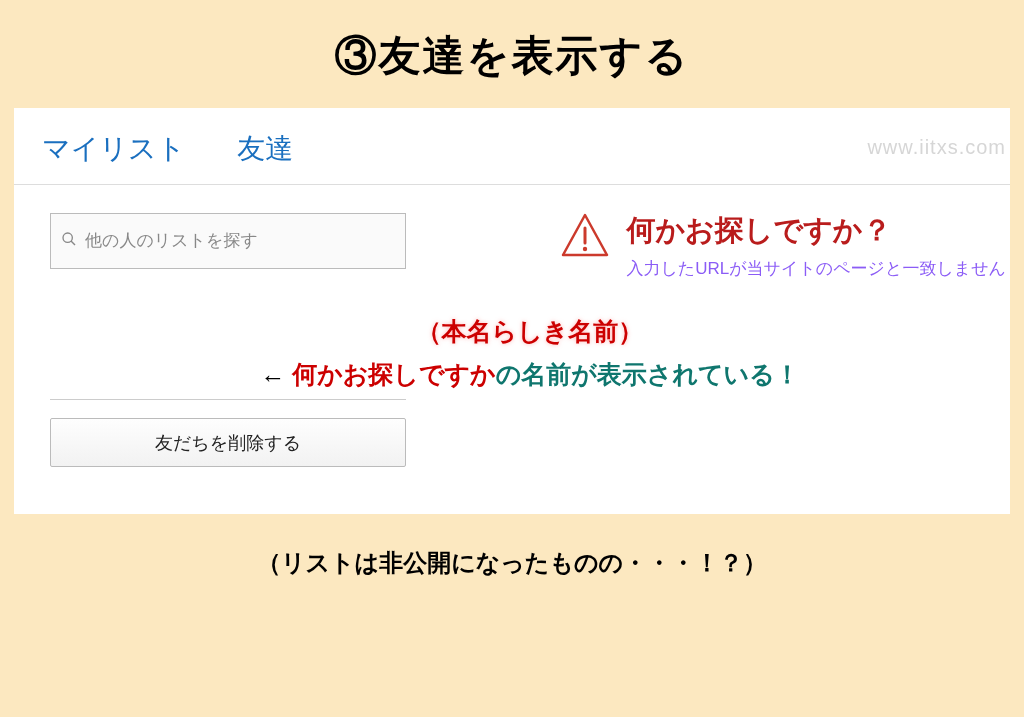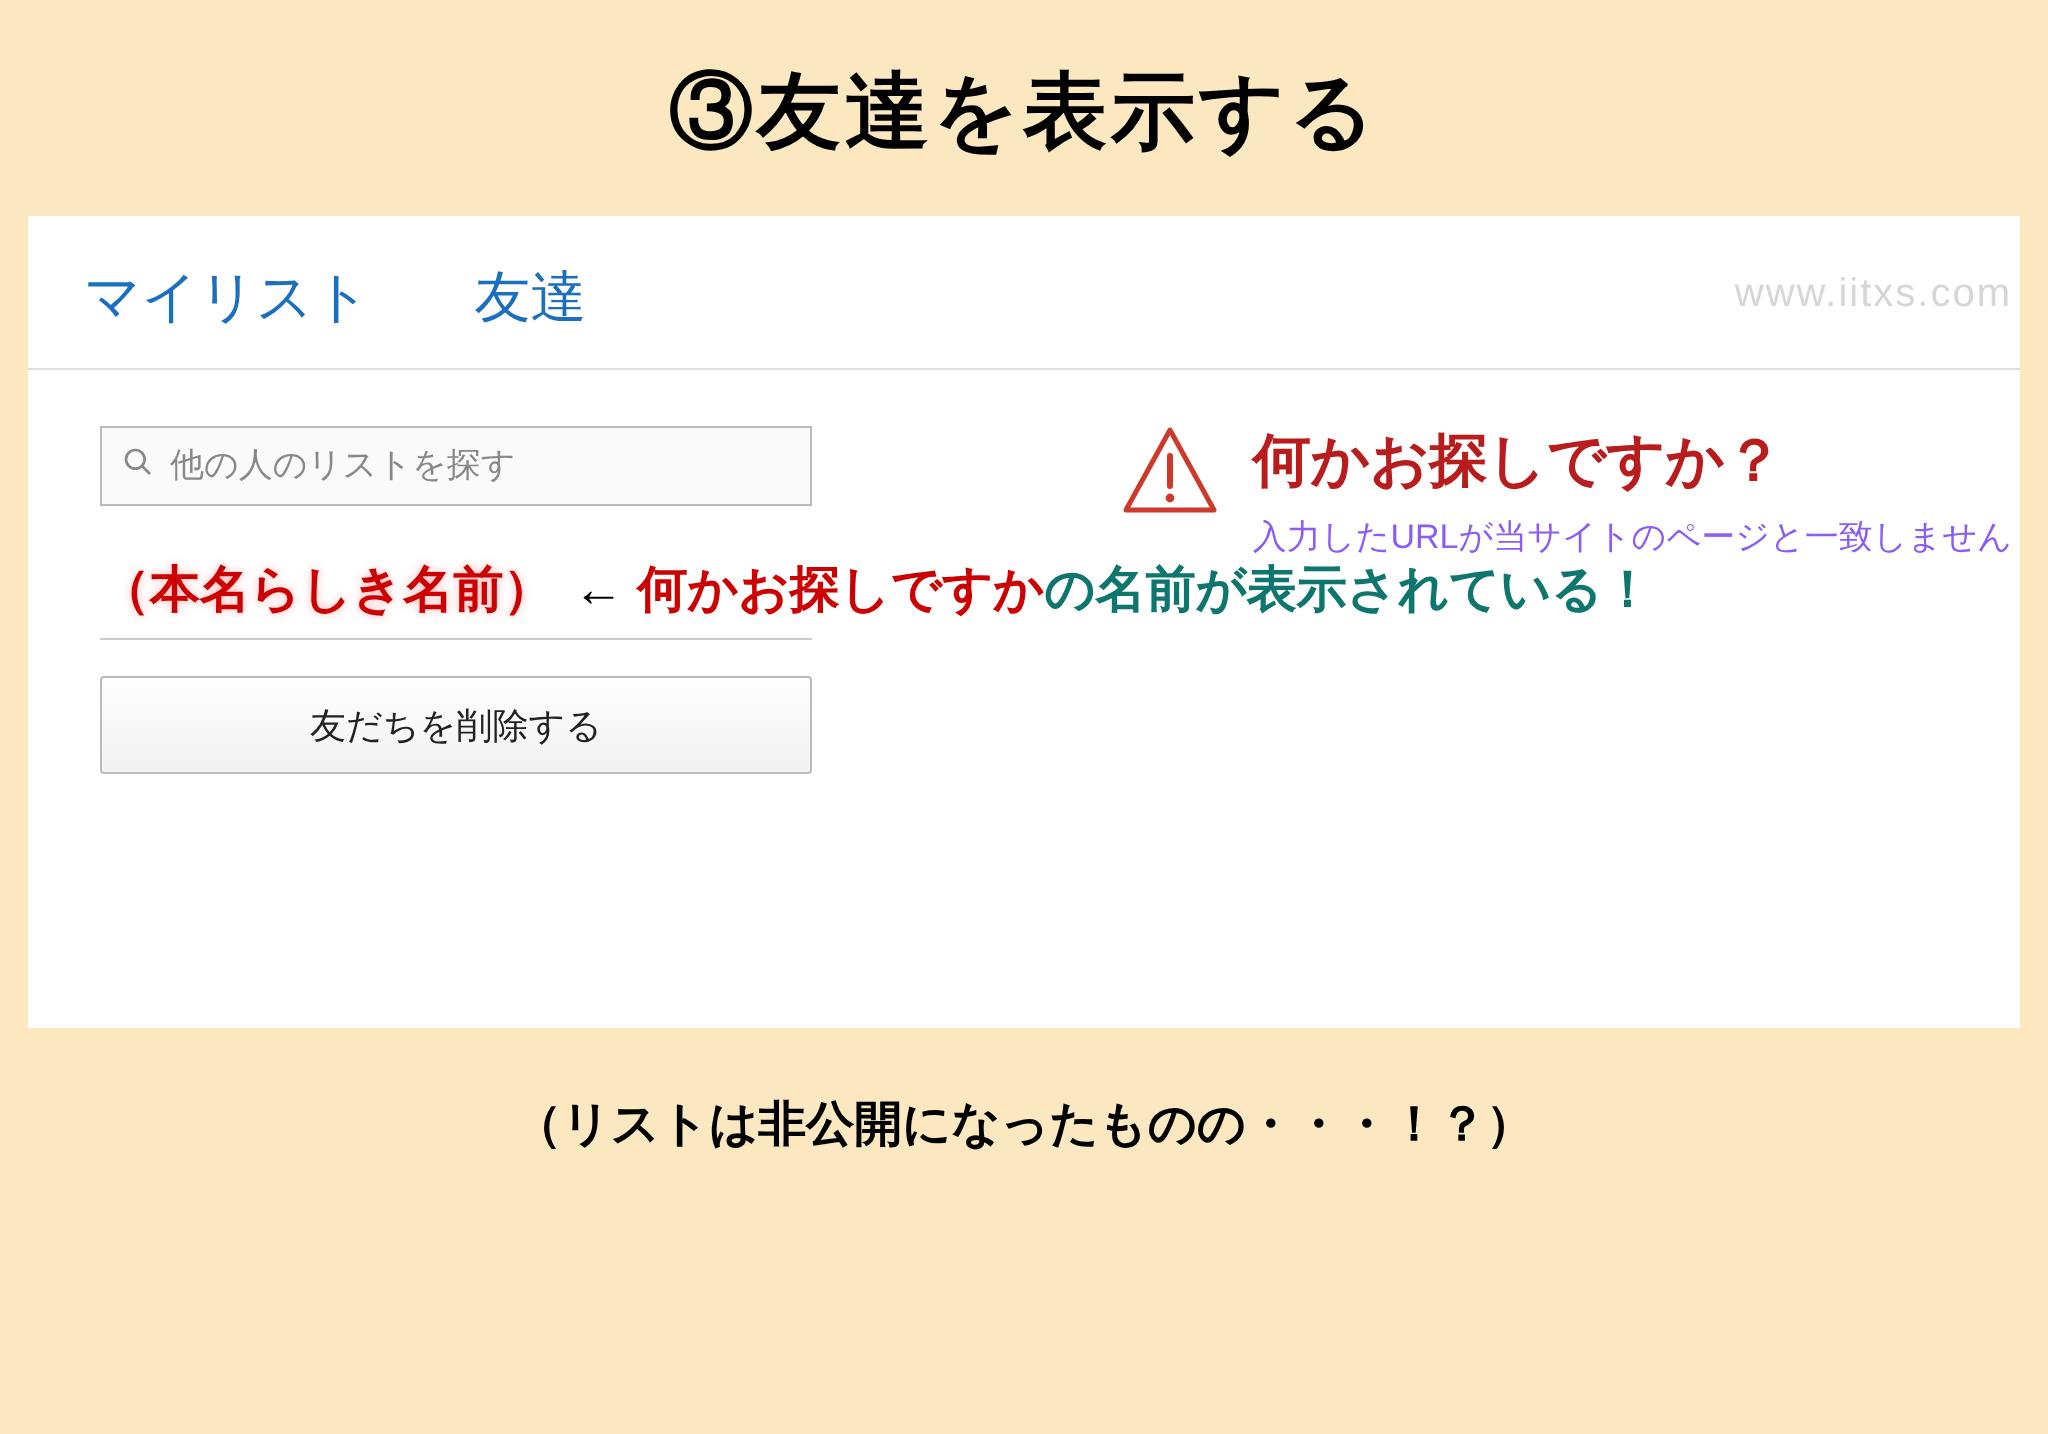--- a/index.html
+++ b/index.html
@@ -44,21 +44,21 @@
       color: #d6d6d6;
       font-size: 20px;
       letter-spacing: 1px;
     }
     .content-area {
       padding: 28px 0 0 36px;
       position: relative;
     }
     .search-box {
       width: 356px;
-      height: 40px;
+      height: 56px;
       border: 1px solid #bbb;
       background: #fafafa;
       display: flex;
       align-items: center;
       padding: 0 10px;
       gap: 8px;
     }
     .search-icon-svg {
       width: 16px;
       height: 16px;
@@ -68,25 +68,26 @@
       border: none;
       background: transparent;
       outline: none;
       font-size: 17px;
       color: #333;
       width: 100%;
     }
     .search-input::placeholder { color: #888; }
     .annotation-row {
       display: flex;
-      align-items: flex-start;
-      margin-top: 25px;
+      align-items: center;
+      margin-top: 46px;
       font-size: 25px;
       font-weight: bold;
       gap: 10px;
+      flex-direction: column;
     }
     .real-name {
       color: #cc0000;
       position: relative;
       text-shadow: 0 0 4px rgba(255,120,120,0.55);
     }
     .arrow { color: #000; font-weight: bold; }
     .nickname-part { color: #cc0000; }
     .black-part { color: #0f766e; }
     .divider-line {

